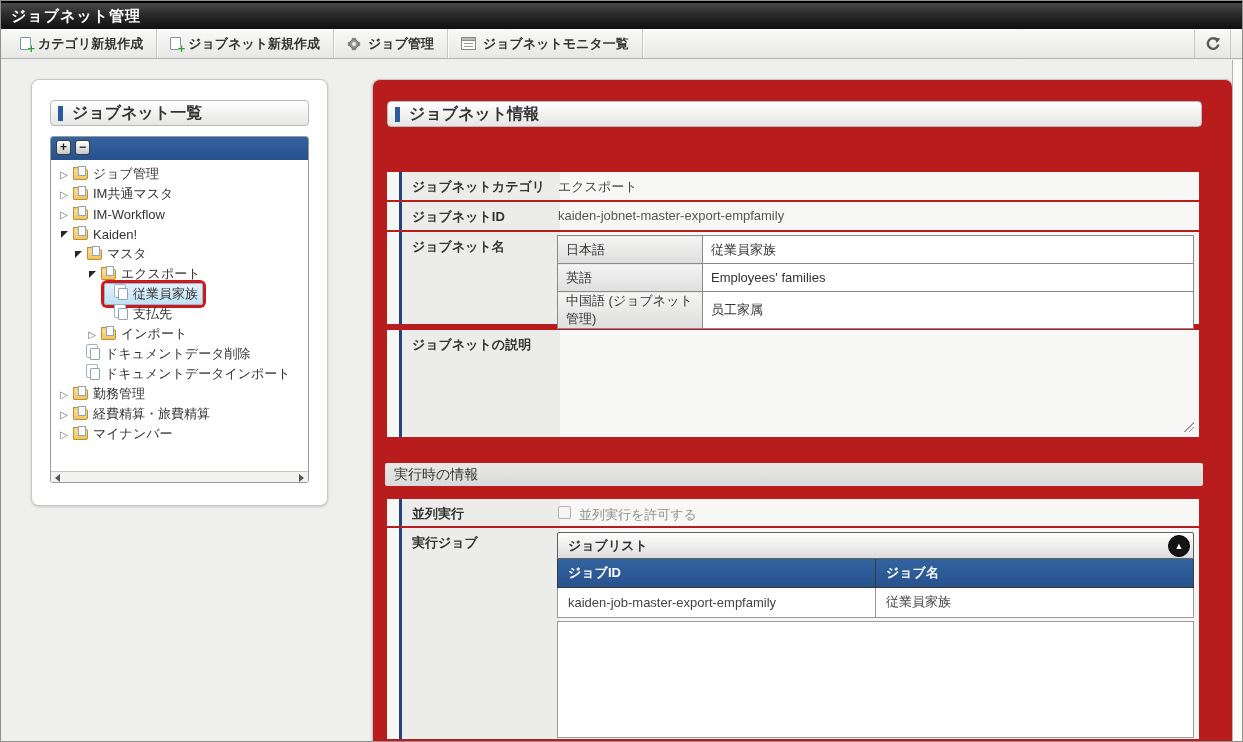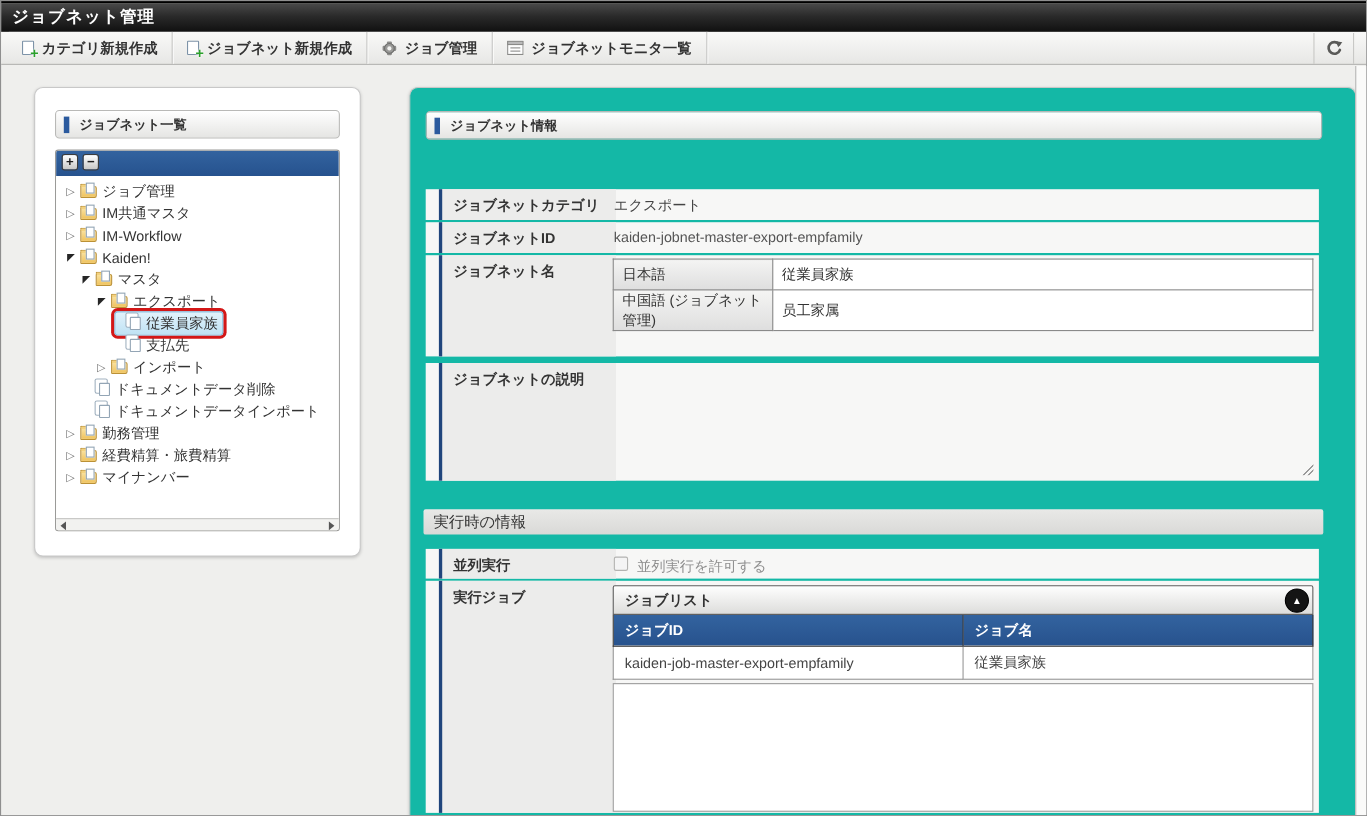--- a/index.html
+++ b/index.html
@@ -28,26 +28,26 @@
                  border:1px solid #7d93a8; border-radius:1px; flex:0 0 11px; }
   .ico-pageadd::after { content:"+"; position:absolute; right:-5px; bottom:-7px;
                  font-size:13px; font-weight:bold; color:#2ca02c;
                  text-shadow:0 0 2px #fff,0 0 2px #fff; }
 
   
   .card { position:absolute; background:#fff; border:1px solid #c8c8c8;
           box-shadow:0 1px 3px rgba(0,0,0,.18); }
   .left-card  { left:30px;  top:78px; width:297px; height:427px; border-radius:8px; }
   .right-card { left:371px; top:78px; width:861px; height:664px;
-                border-radius:8px 8px 0 0; border-bottom:none; background:#14b8a6; }
+                border-radius:8px 8px 0 0; border-bottom:none; background:#b91c1c; }
 
   .panel-header { position:absolute; height:26px; border:1px solid #b9b9b7; border-radius:4px;
                   background:linear-gradient(#ffffff,#e5e5e3); display:flex; align-items:center; }
   .panel-header .accent { width:5px; height:15px; background:#2b5a9e; margin:0 9px 0 7px; }
-  .panel-header .ptitle { font-size:12px; font-weight:bold; color:#333; }
+  .panel-header .ptitle { font-size:16px; font-weight:bold; color:#333; }
 
   
   .tree-box { position:absolute; left:18px; top:56px; width:259px; height:347px;
               border:1px solid #9a9a98; border-radius:3px; background:#fff; overflow:hidden; }
   .tree-header { height:23px; background:linear-gradient(#33639f,#26528e);
                  padding:3px 0 0 5px; display:flex; gap:4px; }
   .tree-tool { width:15px; height:15px; border:1px solid #3c3c3c; border-radius:3px;
                background:linear-gradient(#ffffff,#c7c7c5); font-size:12px; font-weight:bold;
                color:#1d1d1d; line-height:12px; text-align:center; cursor:pointer; }
   .tree-body { height:311px; background:#fff; padding-top:4px; overflow:hidden; }
@@ -313,20 +313,24 @@
 
     <div class="frow" style="top:152px; height:92px;">
       <div class="flabel">ジョブネット名</div>
       <table class="name-table">
         <tbody>
             <tr>
           <td class="lang">日本語</td>
           <td class="val">従業員家族</td>
         </tr>
         <tr>
+          <td class="lang">英語</td>
+          <td class="val">Employees' families</td>
+        </tr>
+        <tr>
           <td class="lang">中国語 (ジョブネット管理)</td>
           <td class="val">员工家属</td>
         </tr>
       </tbody>
         </table>
     </div>
 
     <div class="frow" style="top:250px; height:107px;">
       <div class="flabel">ジョブネットの説明</div>
       <div class="fvalue"></div>

